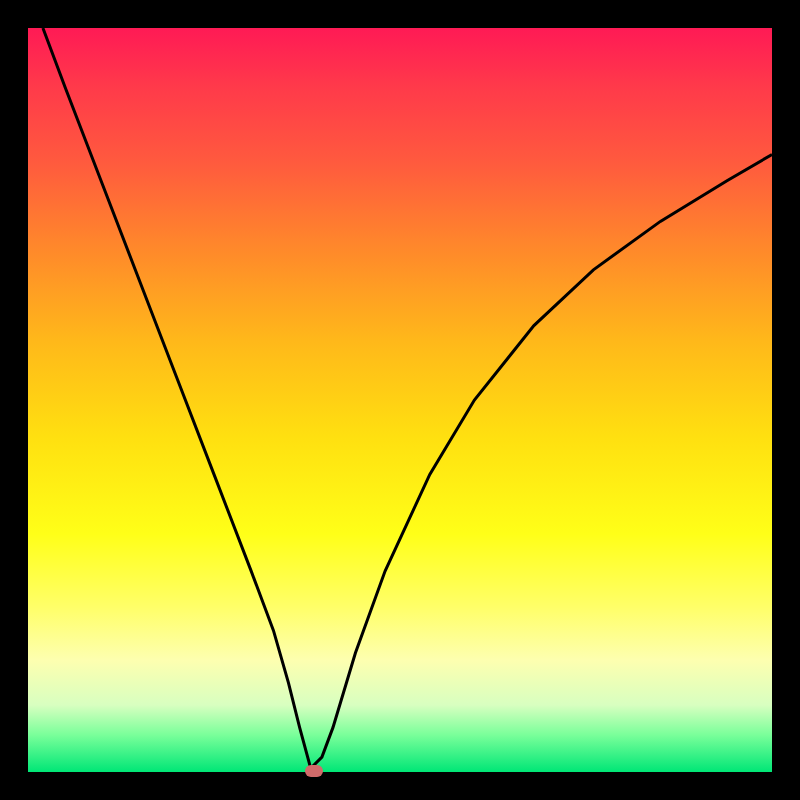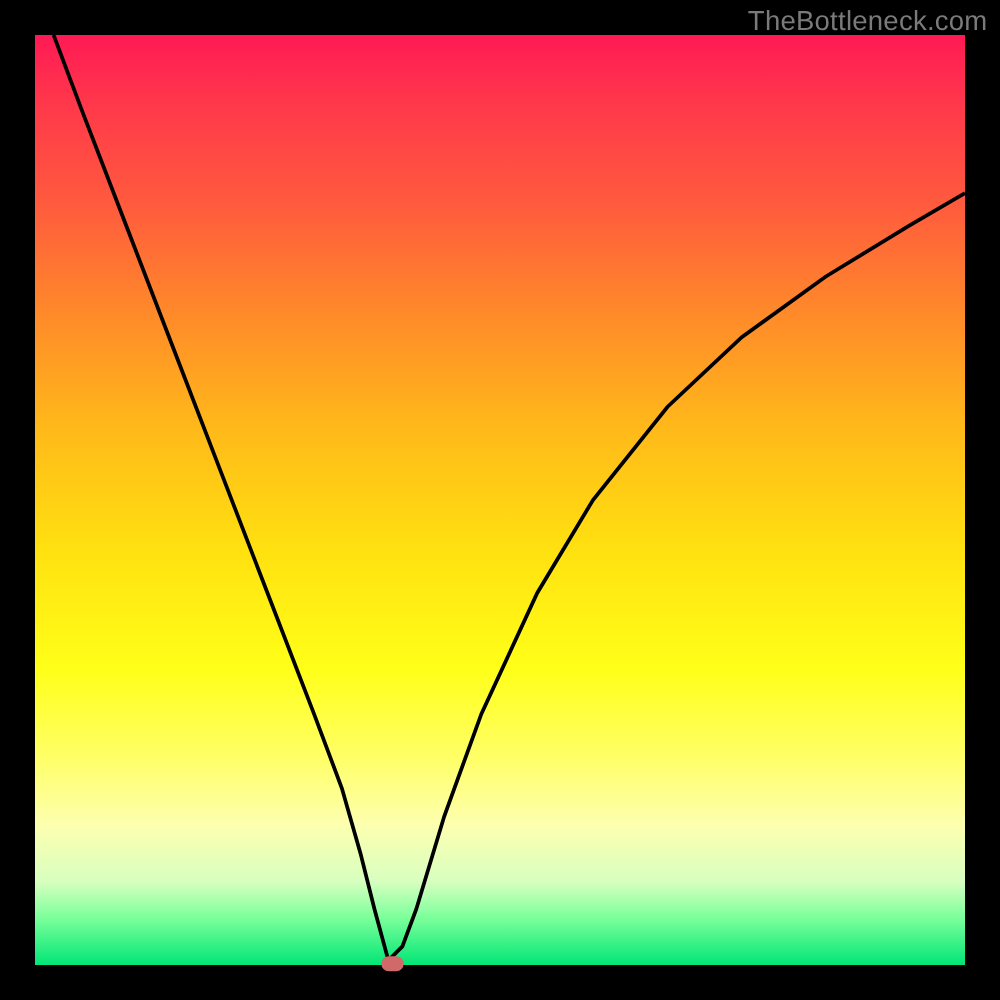--- a/index.html
+++ b/index.html
@@ -67,14 +67,13 @@
 
 <div class="frame">
   <div class="plot-area"></div>
 
   <svg class="curve-svg" viewBox="0 0 744 744" preserveAspectRatio="none">
     <path id="curve-path" d="M14.9 0.0 L37.2 59.5 L74.4 156.2 L111.6 253.0 L148.8 349.7 L186.0 446.4 L223.2 543.1 L245.5 602.6 L260.4 654.7 L271.6 699.4 L282.7 740.3 L293.9 729.1 L305.0 699.4 L327.4 625.0 L357.1 543.1 L401.8 446.4 L446.4 372.0 L505.9 297.6 L565.4 241.8 L632.4 193.4 L699.4 152.5 L744.0 126.5" fill="none" stroke="#000" stroke-width="3"></path>
   </svg>
 
   <div id="min-marker" class="marker" style="left: 305.44px; top: 764.512px; background: rgb(208, 106, 106);"></div>
 
-  <div class="watermark">TheBottleneck.com</div>
 </div>
 
 </body></html>

